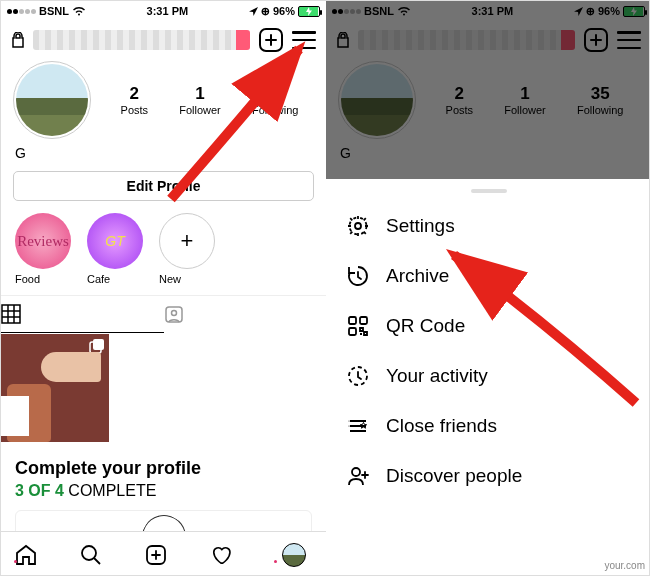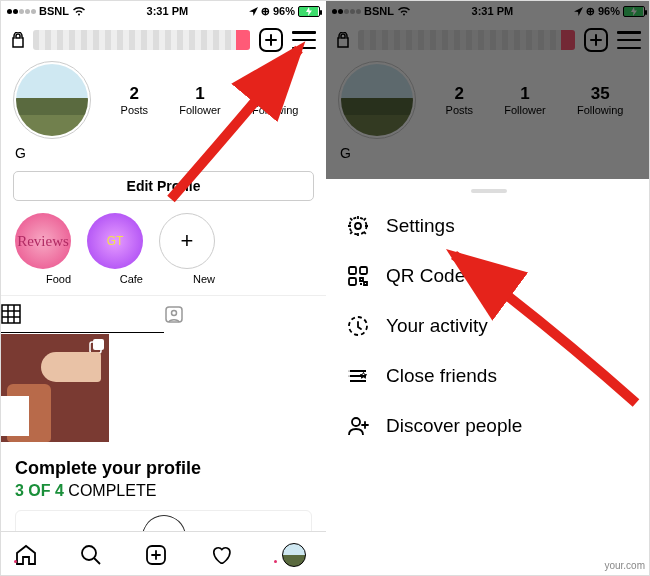--- a/index.html
+++ b/index.html
@@ -28,24 +28,24 @@
   
   .profile-row { display:flex; align-items:center; padding: 0 12px; gap: 14px; }
   .avatar { width:78px; height:78px; border-radius:50%; border:1px solid #ccc; background: linear-gradient(to bottom,#cfe8f2 48%,#5a6a3f 48% 70%,#71804d 70%); padding:2px; background-clip: content-box; }
   .stats { flex:1; display:flex; justify-content:space-around; text-align:center; }
   .stat-num { font-size:17px; font-weight:600; }
   .stat-lbl { font-size:11px; color:#000; }
   .displayname { padding: 6px 14px 10px 14px; font-size:14px; }
   .edit-btn { margin: 0 12px; border:1px solid #ccc; border-radius:5px; text-align:center; padding:6px 0; font-size:14px; font-weight:600; }
   
   .highlights { display:flex; gap:16px; padding:12px 14px 10px 14px; }
-  .hl { text-align:right; font-size:11px; }
+  .hl { text-align:left; font-size:11px; }
   .hl-circ { width:56px; height:56px; border-radius:50%; margin-bottom:4px; display:flex; align-items:center; justify-content:center; font-size:22px; font-weight:300; }
   .hl-food { background: radial-gradient(circle,#f7a9c4,#e94a88); color:#b02a63; font-family:cursive; font-size:15px; }
-  .hl-cafe { background: radial-gradient(circle,#e69cff,#a23df2); color:#f2e24a; font-size:12px; }
+  .hl-cafe { background: radial-gradient(circle,#e69cff,#a23df2); color:#f2e24a; font-style:italic; font-size:14px; }
   .hl-new { border:1px solid #ccc; background:#fff; }
   
   .tabs { display:flex; border-top:1px solid #eee; }
   .tab { flex:1; text-align:center; padding:8px 0; }
   .tab.active { border-bottom:1.5px solid #000; }
   
   .post { width:108px; height:108px; background:#7a3a32; position:relative; margin-top:1px; }
   .post .multi { position:absolute; top:4px; right:4px; }
   .post .plant { position:absolute; bottom:0; left:6px; width:44px; height:58px; background:#b86a4a; border-radius:6px 6px 4px 4px; }
   .post .hand { position:absolute; top:18px; left:40px; width:60px; height:30px; background:#e9c2a6; border-radius:40px 10px 10px 40px; }
@@ -308,20 +308,28 @@
 
       <div class="menu-item">
         <svg width="24" height="24" viewBox="0 0 24 24">
             <circle cx="12" cy="12" r="3" fill="none" stroke="#000" stroke-width="1.8"></circle>
             <path d="M12 2v3M12 19v3M4.2 4.2l2.1 2.1M17.7 17.7l2.1 2.1M2 12h3M19 12h3M4.2 19.8l2.1-2.1M17.7 6.3l2.1-2.1" stroke="#000" stroke-width="1.8" fill="none" transform="rotate(0 12 12)"></path>
             <circle cx="12" cy="12" r="8.5" fill="none" stroke="#000" stroke-width="1.8" stroke-dasharray="3 4"></circle>
           </svg>
         <span>Settings</span>
       </div>
 
+      <div class="menu-item">
+        <svg width="24" height="24" viewBox="0 0 24 24">
+            <path d="M12 3a9 9 0 11-8.5 6" fill="none" stroke="#000" stroke-width="1.8"></path>
+            <path d="M3 3v6h6" fill="none" stroke="#000" stroke-width="1.8"></path>
+            <path d="M12 8v5l3 2" fill="none" stroke="#000" stroke-width="1.8" stroke-linecap="round"></path>
+          </svg>
+        <span>Archive</span>
+      </div>
 
       <div class="menu-item">
         <svg width="24" height="24" viewBox="0 0 24 24">
             <rect x="3" y="3" width="7" height="7" rx="1.5" fill="none" stroke="#000" stroke-width="1.8"></rect>
             <rect x="14" y="3" width="7" height="7" rx="1.5" fill="none" stroke="#000" stroke-width="1.8"></rect>
             <rect x="3" y="14" width="7" height="7" rx="1.5" fill="none" stroke="#000" stroke-width="1.8"></rect>
             <path d="M14 14h3v3h-3zM18 18h3v3h-3zM14 20h2" stroke="#000" stroke-width="1.8" fill="none"></path>
           </svg>
         <span>QR Code</span>
       </div>

